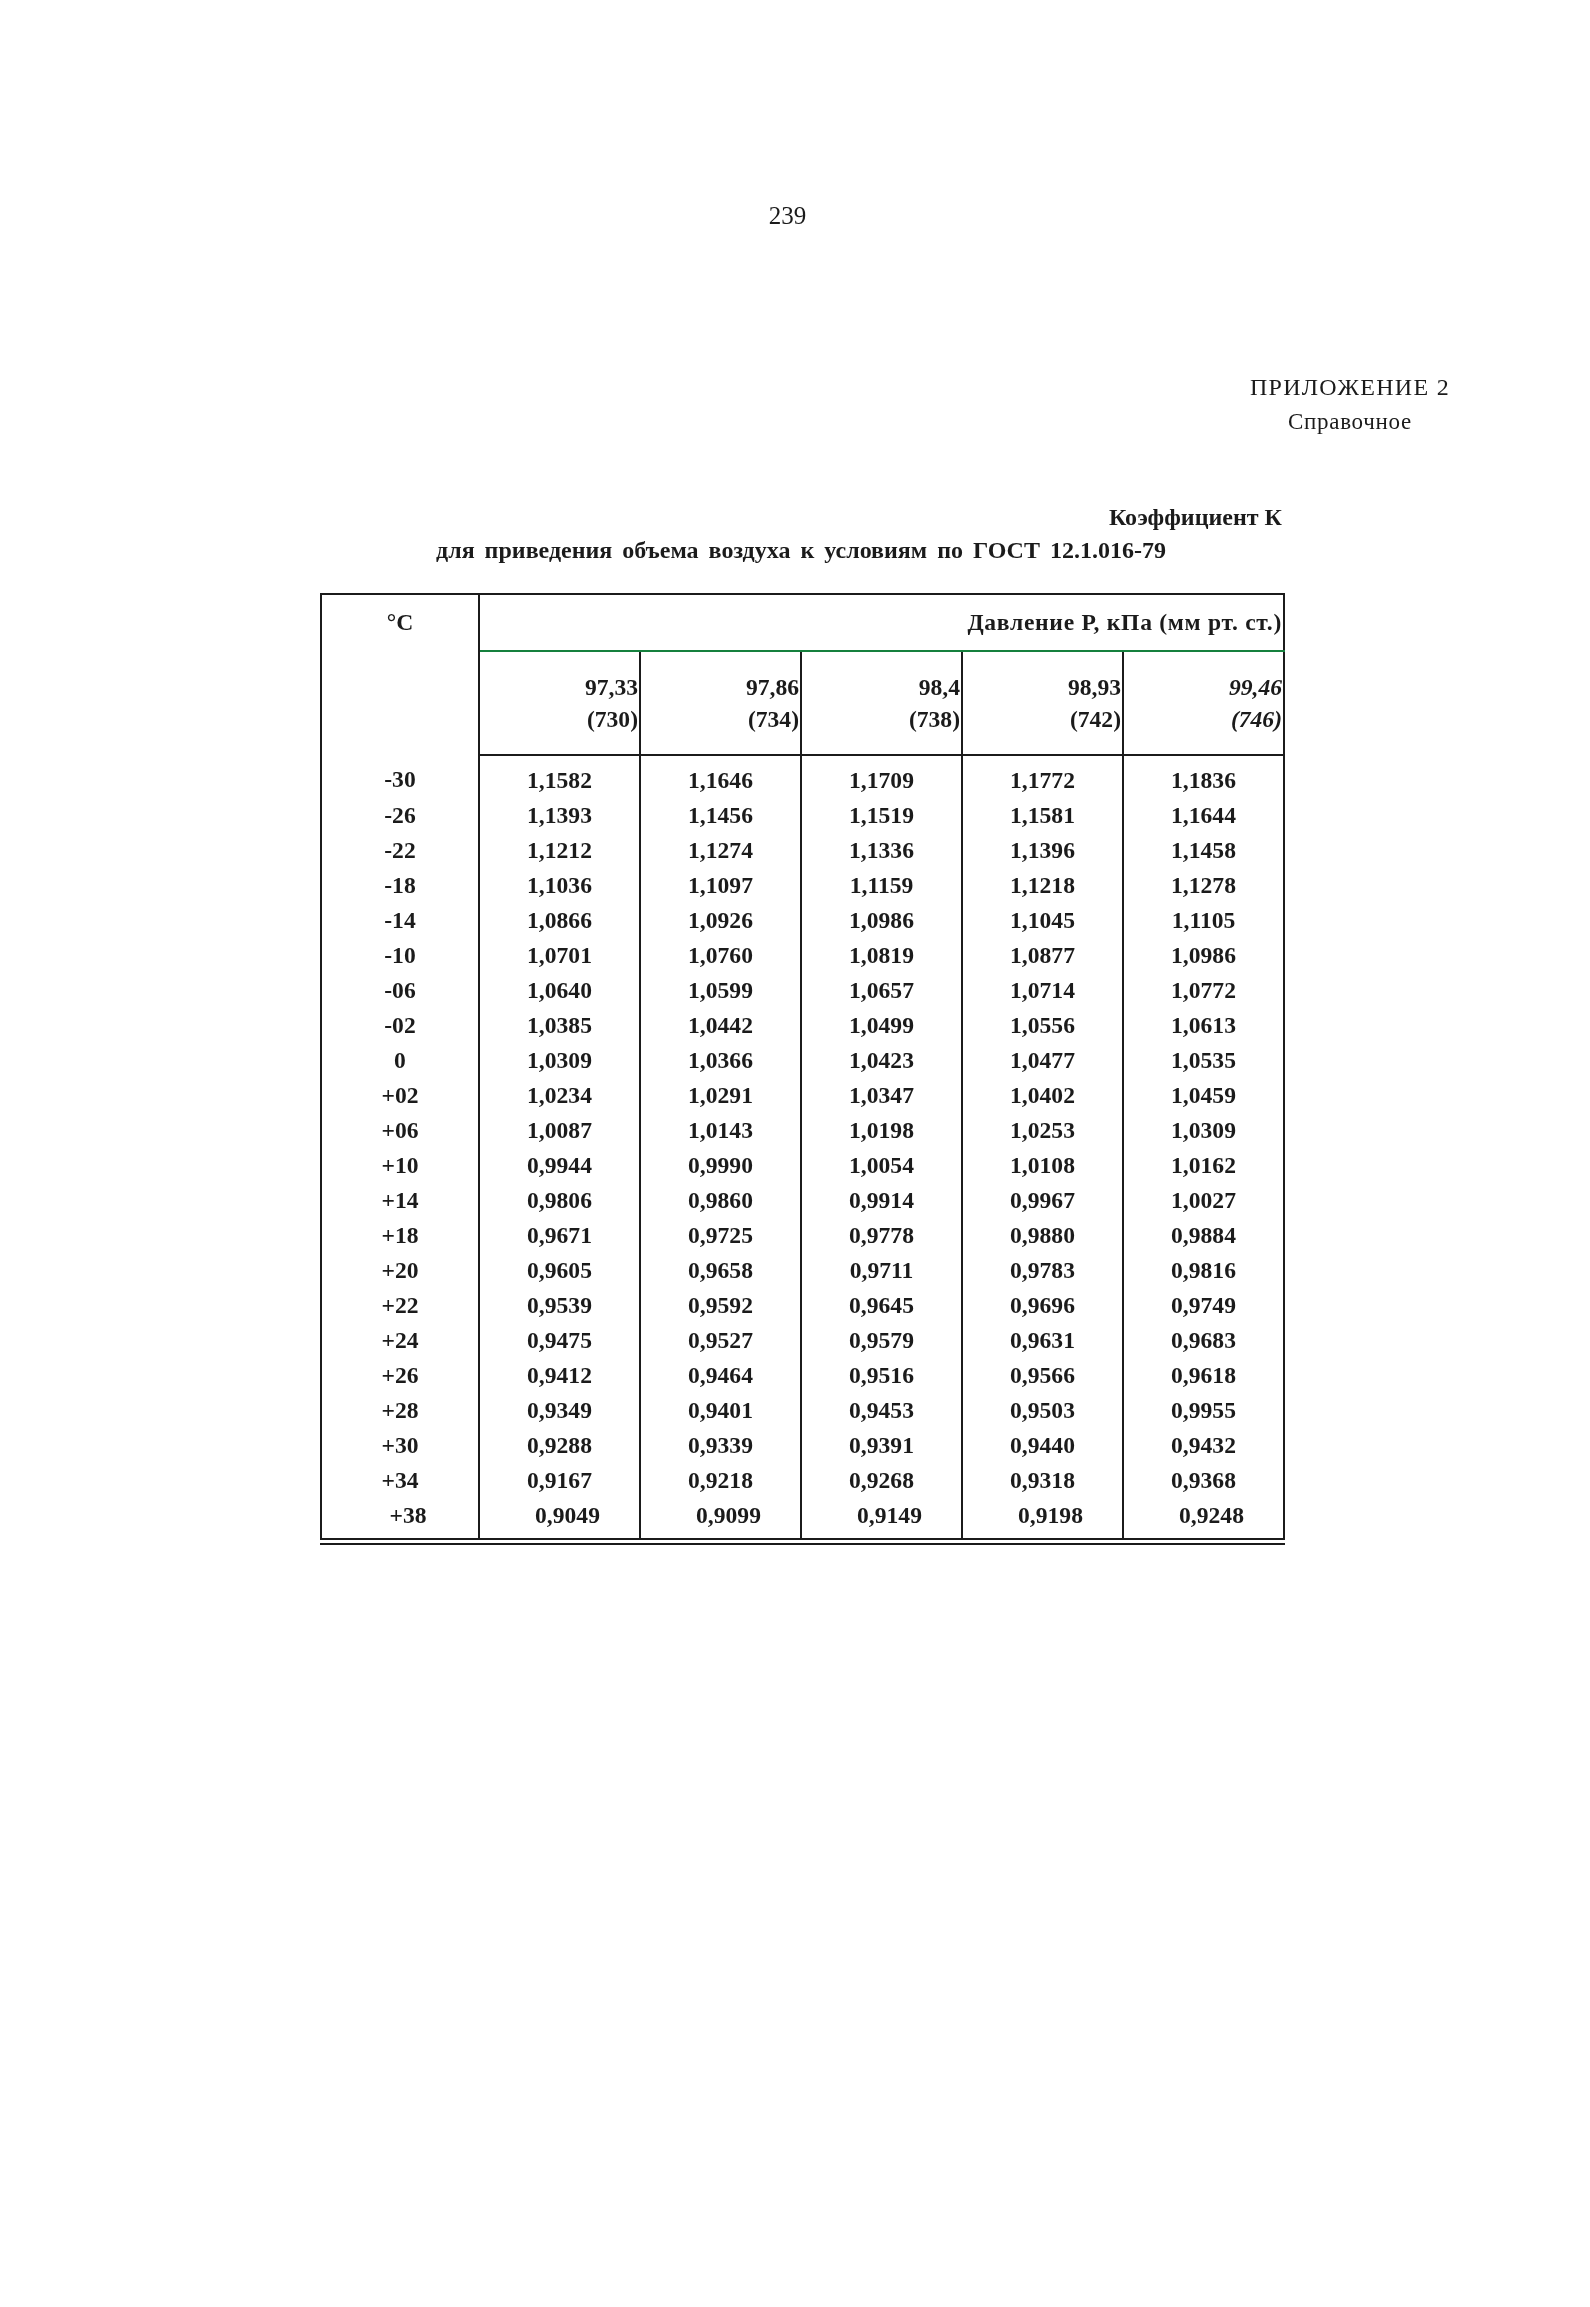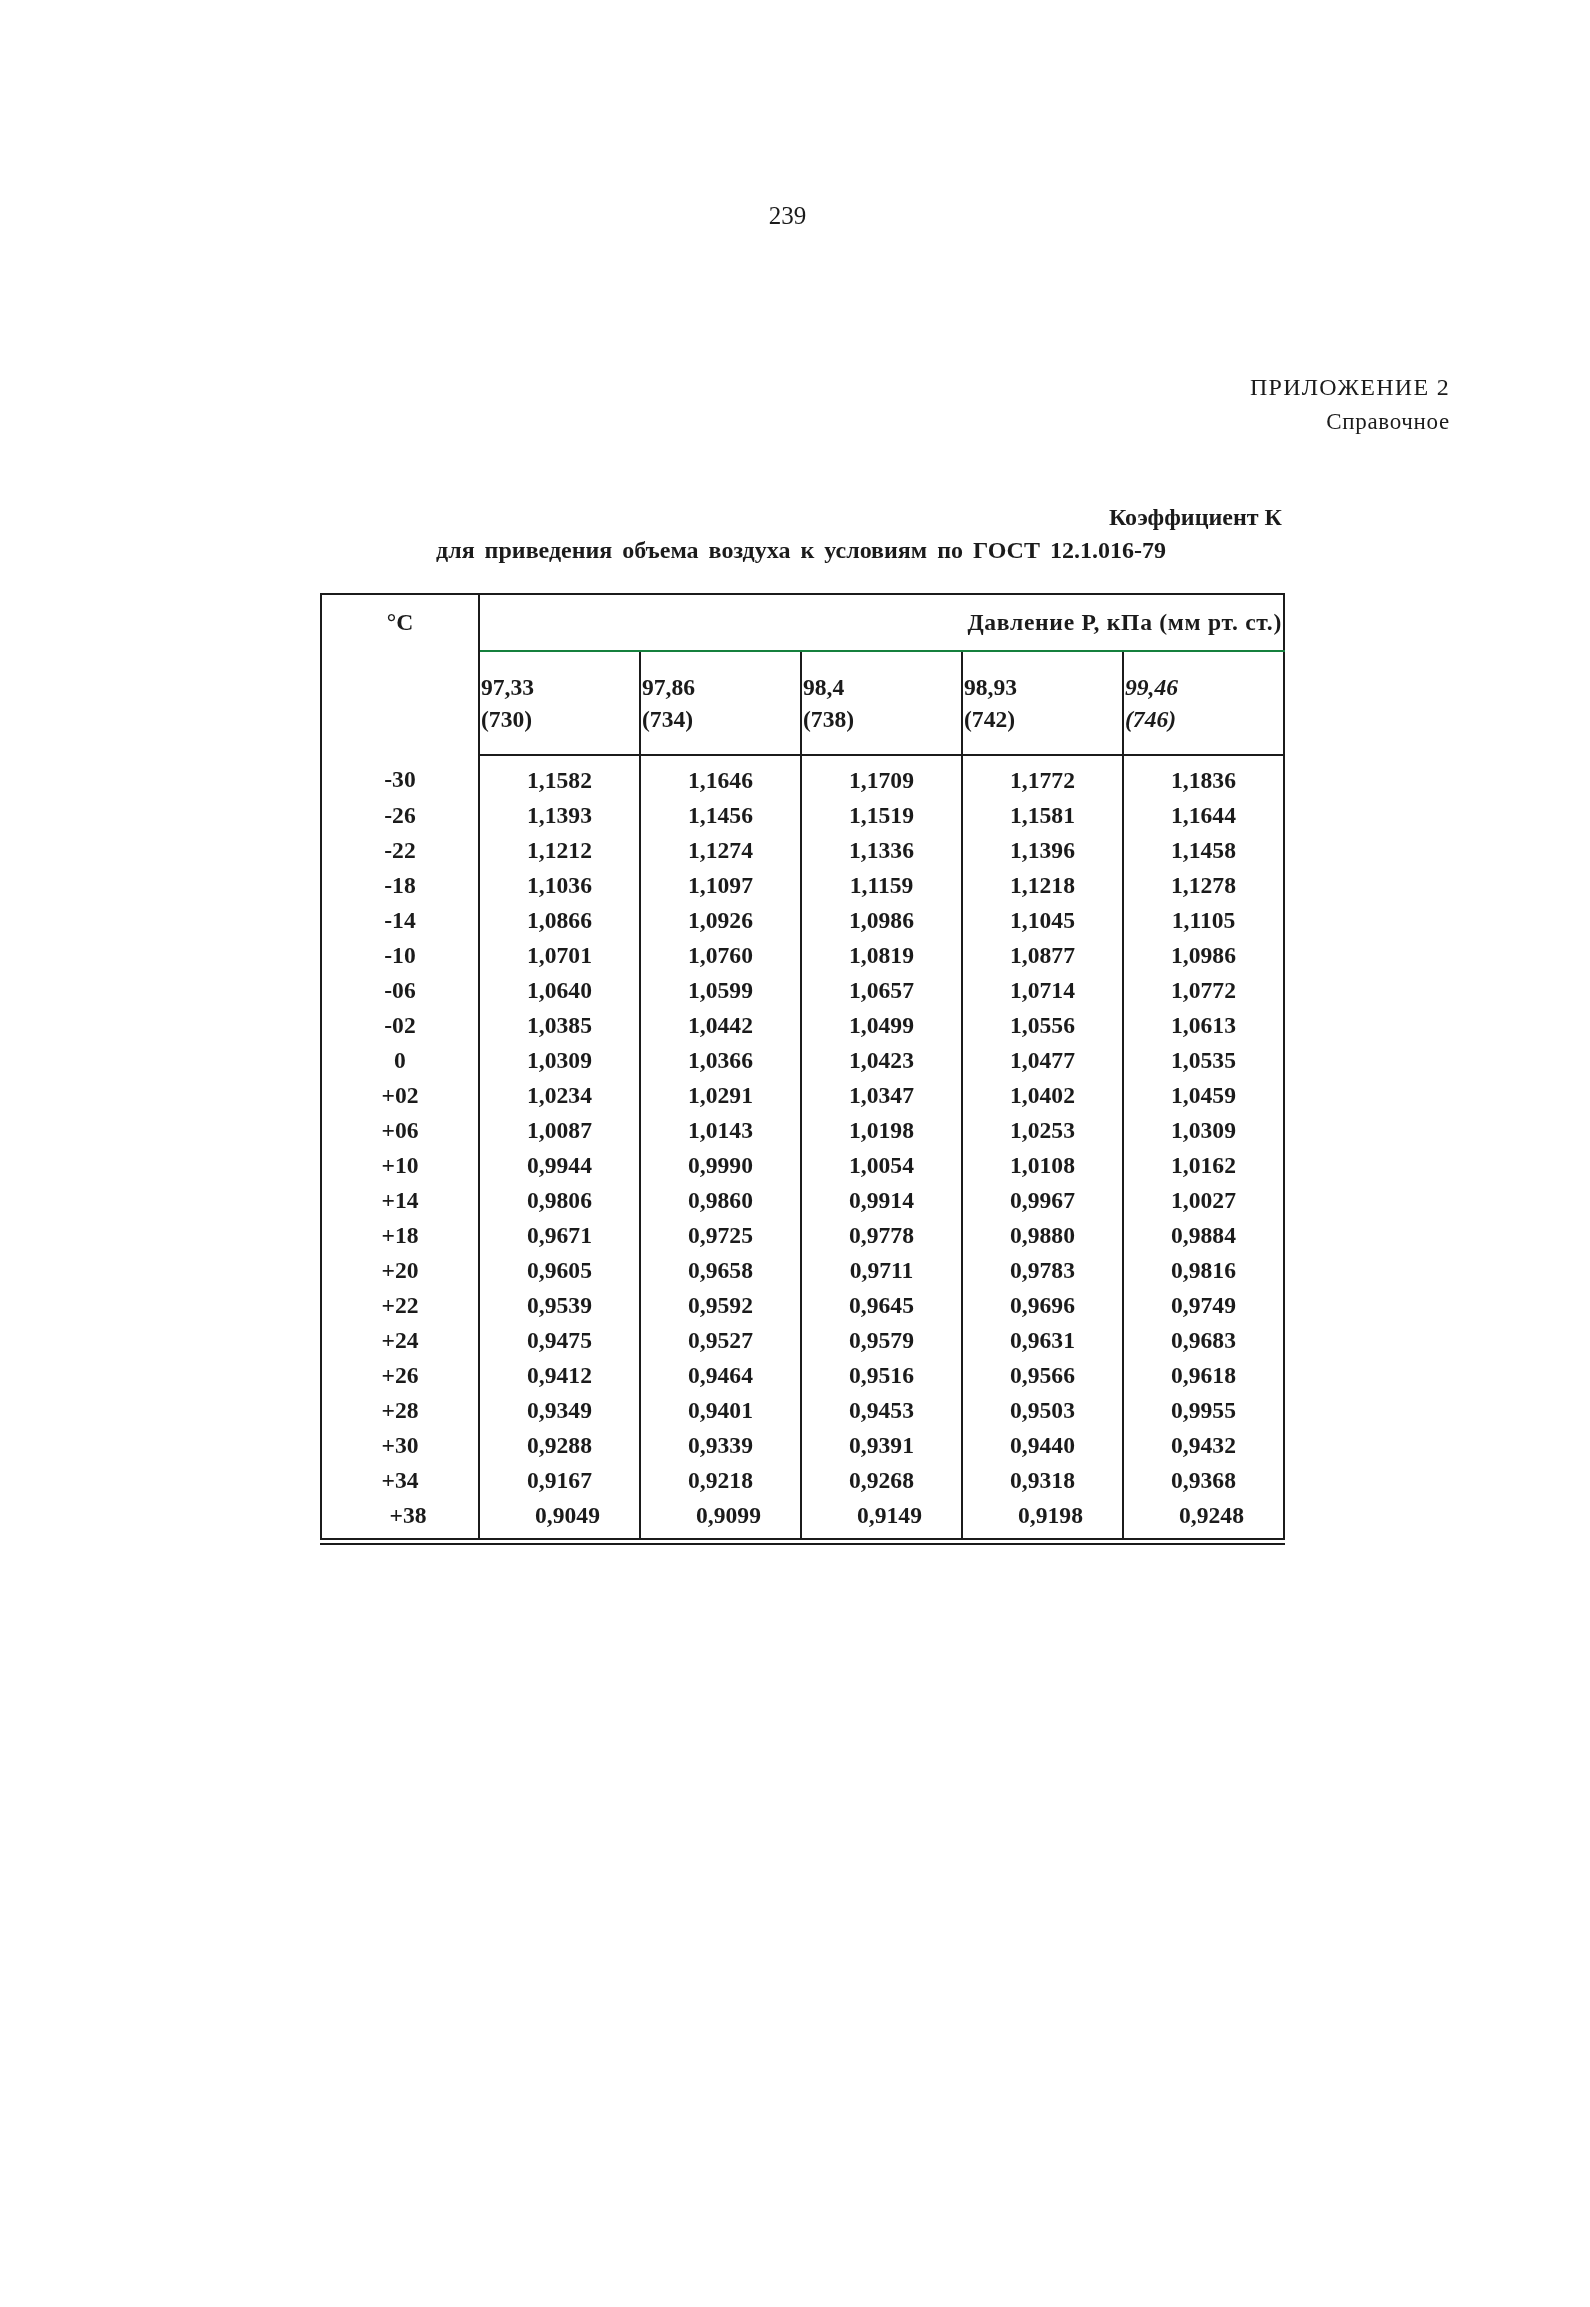--- a/index.html
+++ b/index.html
@@ -20,21 +20,21 @@
     top: 202px;
     left: 0;
     width: 1575px;
     text-align: center;
     font-size: 25px;
   }
   .appendix {
     position: absolute;
     top: 369px;
     right: 141px;
-    text-align: right;
+    text-align: center;
     line-height: 1.5;
   }
   .appendix .line1 {
     font-size: 24px;
     letter-spacing: 1.3px;
   }
   .appendix .line2 {
     font-size: 23px;
     letter-spacing: 0.7px;
   }
@@ -88,21 +88,21 @@
     text-align: right;
     vertical-align: middle;
     font-size: 23.6px;
     font-weight: bold;
     letter-spacing: 0.7px;
   }
   tr.pressure-row th.pcol {
     height: 100px;
     border-right: 2px solid #1b1b1b;
     border-bottom: 2px solid #1b1b1b;
-    text-align: left;
+    text-align: right;
     vertical-align: middle;
     font-size: 23.6px;
     font-weight: bold;
     line-height: 32px;
     border-radius: 6px;
   }
   tr.pressure-row th.pcol:last-child { border-right: none; font-style: italic; }
   td.temp {
     border-right: 2px solid #1b1b1b;
     text-align: center;

